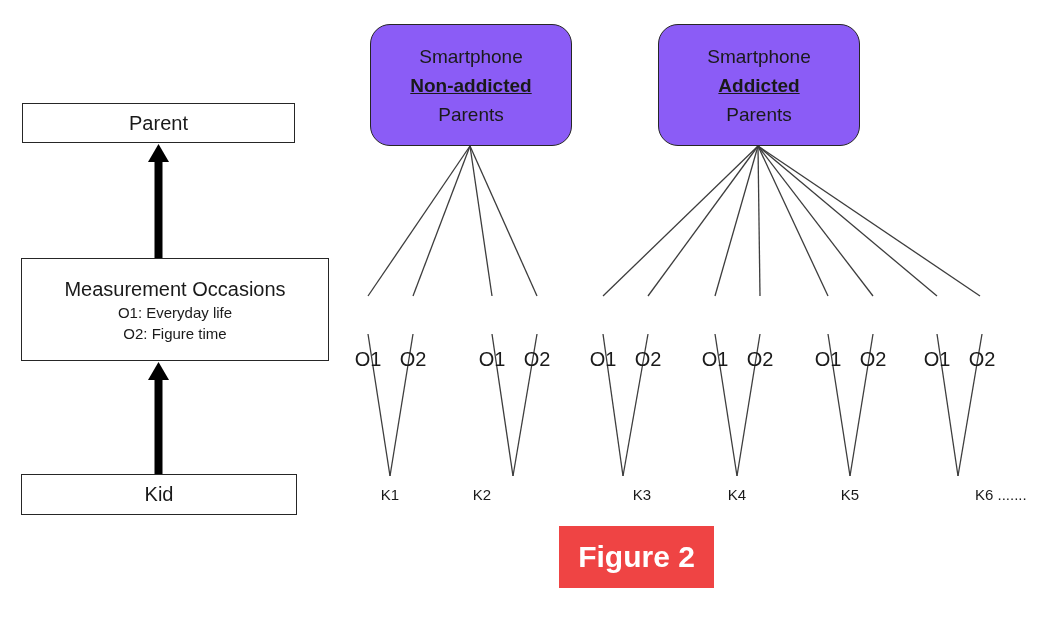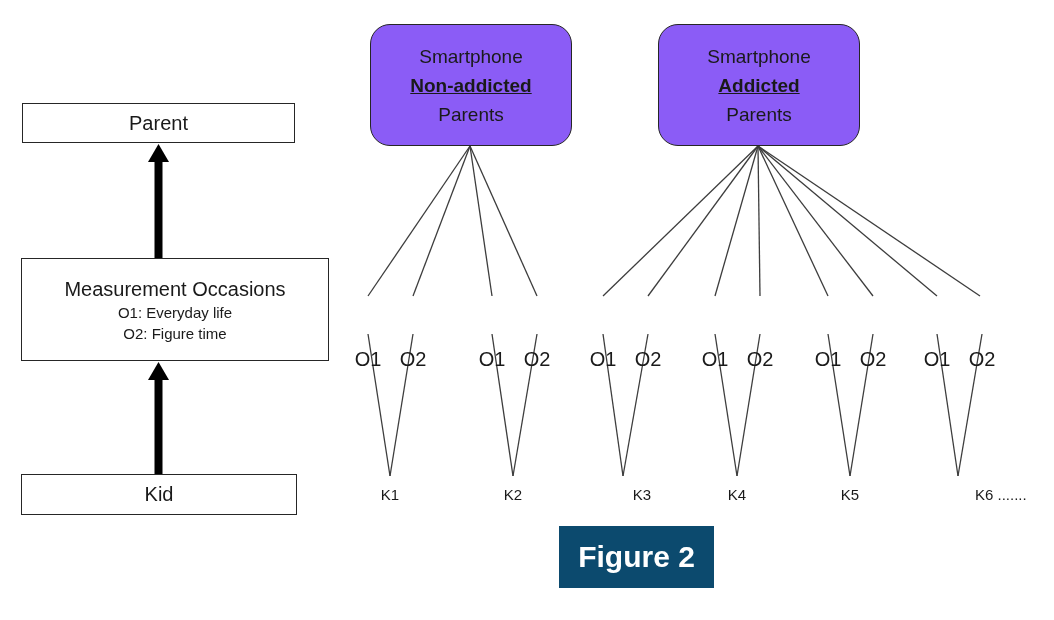--- a/index.html
+++ b/index.html
@@ -46,21 +46,21 @@
   }
   .klabel{
     position:absolute;top:482px;
     transform:translateX(-50%);
     font-size:15px;line-height:26px;white-space:nowrap;
   }
   .klabel.anchor-left{transform:none;margin-left:31px;}
 
   #caption-box{
     position:absolute;left:559px;top:526px;width:155px;height:62px;
-    background:#0c4a6e;color:#ffffff;
+    background:#ef4444;color:#ffffff;
     display:flex;align-items:center;justify-content:center;
     font-size:30px;font-weight:bold;
   }
 </style>
 </head>
 <body>
 
 <div id="canvas">
 
   <svg id="lines-layer" viewBox="0 0 1054 620" xmlns="http://www.w3.org/2000/svg">
@@ -133,21 +133,21 @@
   <span class="olabel" style="left:603px">O1</span>
   <span class="olabel" style="left:648px">O2</span>
   <span class="olabel" style="left:715px">O1</span>
   <span class="olabel" style="left:760px">O2</span>
   <span class="olabel" style="left:828px">O1</span>
   <span class="olabel" style="left:873px">O2</span>
   <span class="olabel" style="left:937px">O1</span>
   <span class="olabel" style="left:982px">O2</span>
 
   <span class="klabel" style="left:390px">K1</span>
-  <span class="klabel" style="left:513px">K2</span>
+  <span class="klabel" style="left:482px">K2</span>
   <span class="klabel" style="left:642px">K3</span>
   <span class="klabel" style="left:737px">K4</span>
   <span class="klabel" style="left:850px">K5</span>
   <span class="klabel anchor-left" style="left:944px">K6 .......</span>
 
   <div id="caption-box">
     <span>Figure 2</span>
   </div>
 
 </div>

